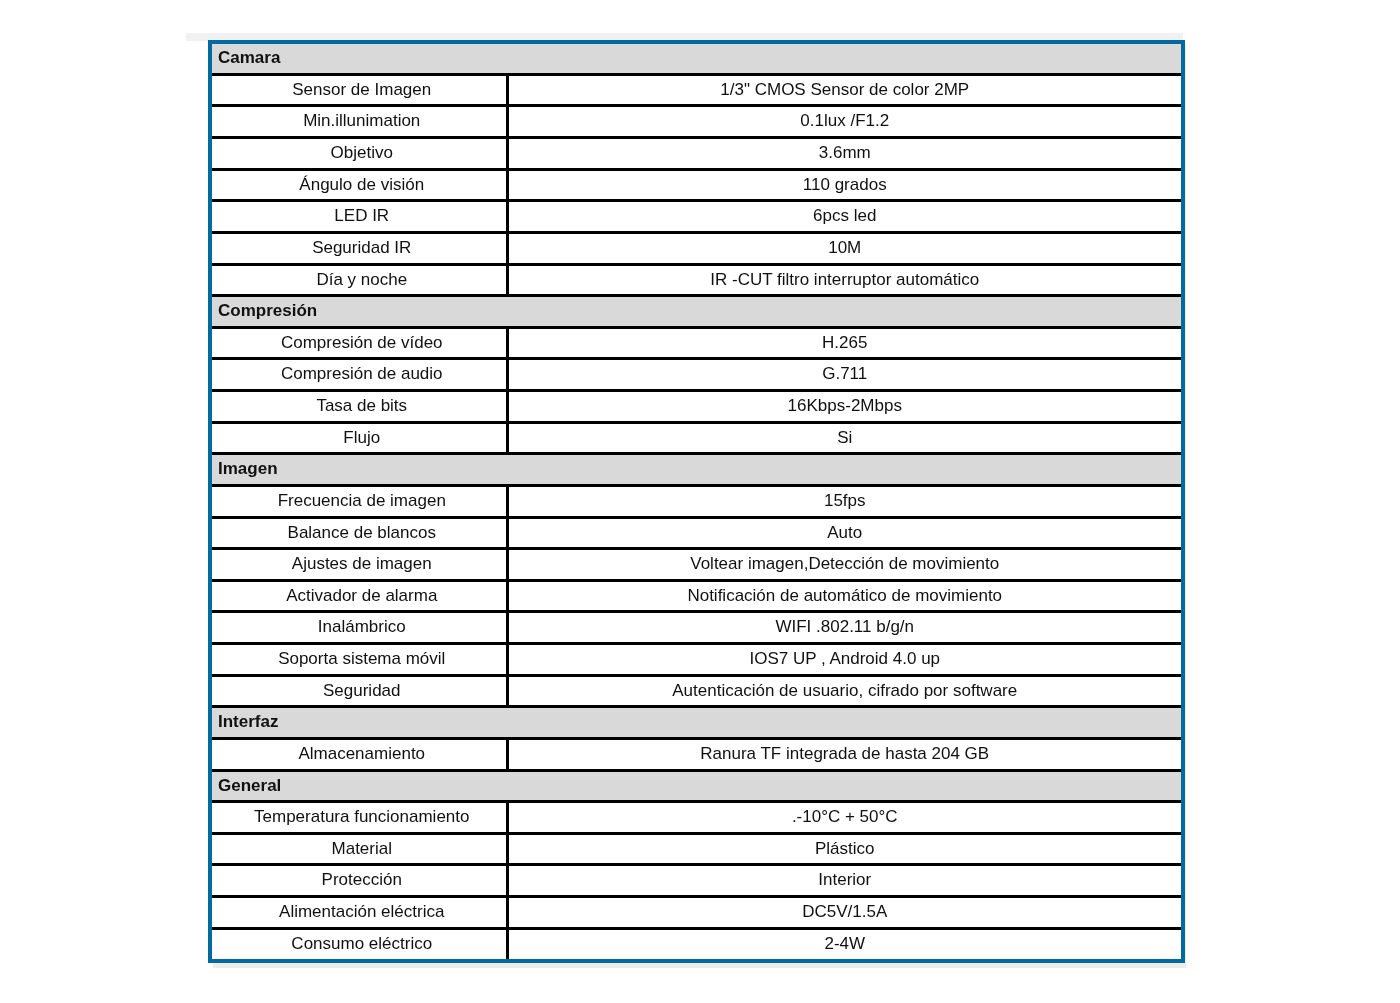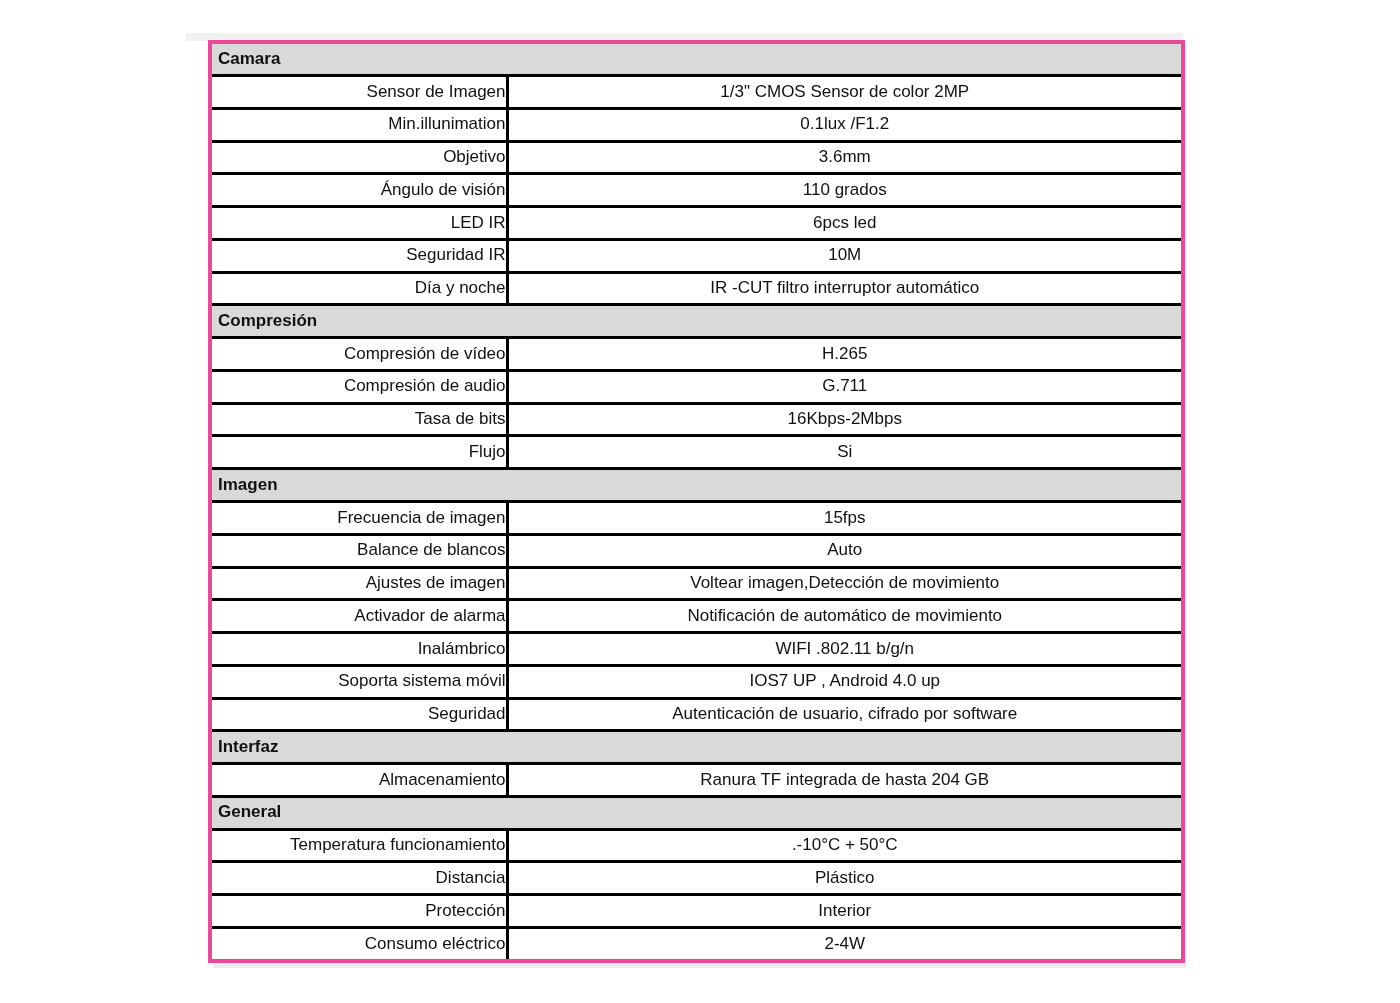--- a/index.html
+++ b/index.html
@@ -30,39 +30,39 @@
     top: 40px;
     width: 973px;
     height: 923px;
     box-shadow: 5px 5px 0 0 rgba(0,0,0,0.07);
   }
   table.spec {
     width: 100%;
     height: 100%;
     border-collapse: collapse;
     table-layout: fixed;
-    border: 4px solid #ec4899;
+    border: 4px solid #0369a1;
   }
   table.spec td {
     border: 3px solid #000000;
     font-size: 17px;
     color: #111111;
     line-height: 1.1;
     white-space: nowrap;
     overflow: hidden;
     vertical-align: middle;
   }
   td.section-header {
     background: #d9d9d9;
     font-weight: bold;
     text-align: left;
     padding-left: 6px;
   }
   td.spec-label {
-    text-align: right;
+    text-align: center;
     padding-left: 6px;
   }
   td.spec-value {
     text-align: center;
   }
   col.c-label { width: 297px; }
   col.c-value { width: 676px; }
 </style>
 </head>
 <body>
@@ -165,26 +165,30 @@
             <td class="spec-value">Ranura TF integrada de hasta 204 GB</td>
           </tr>
           <tr>
             <td colspan="2" class="section-header">General</td>
           </tr>
           <tr>
             <td class="spec-label">Temperatura funcionamiento</td>
             <td class="spec-value">.-10°C + 50°C</td>
           </tr>
           <tr>
-            <td class="spec-label">Distancia</td>
+            <td class="spec-label">Material</td>
             <td class="spec-value">Plástico</td>
           </tr>
           <tr>
             <td class="spec-label">Protección</td>
             <td class="spec-value">Interior</td>
+          </tr>
+          <tr>
+            <td class="spec-label">Alimentación eléctrica</td>
+            <td class="spec-value">DC5V/1.5A</td>
           </tr>
           <tr>
             <td class="spec-label">Consumo eléctrico</td>
             <td class="spec-value">2-4W</td>
           </tr>
         </tbody>
     </table>
   </div>
 </div>
 

